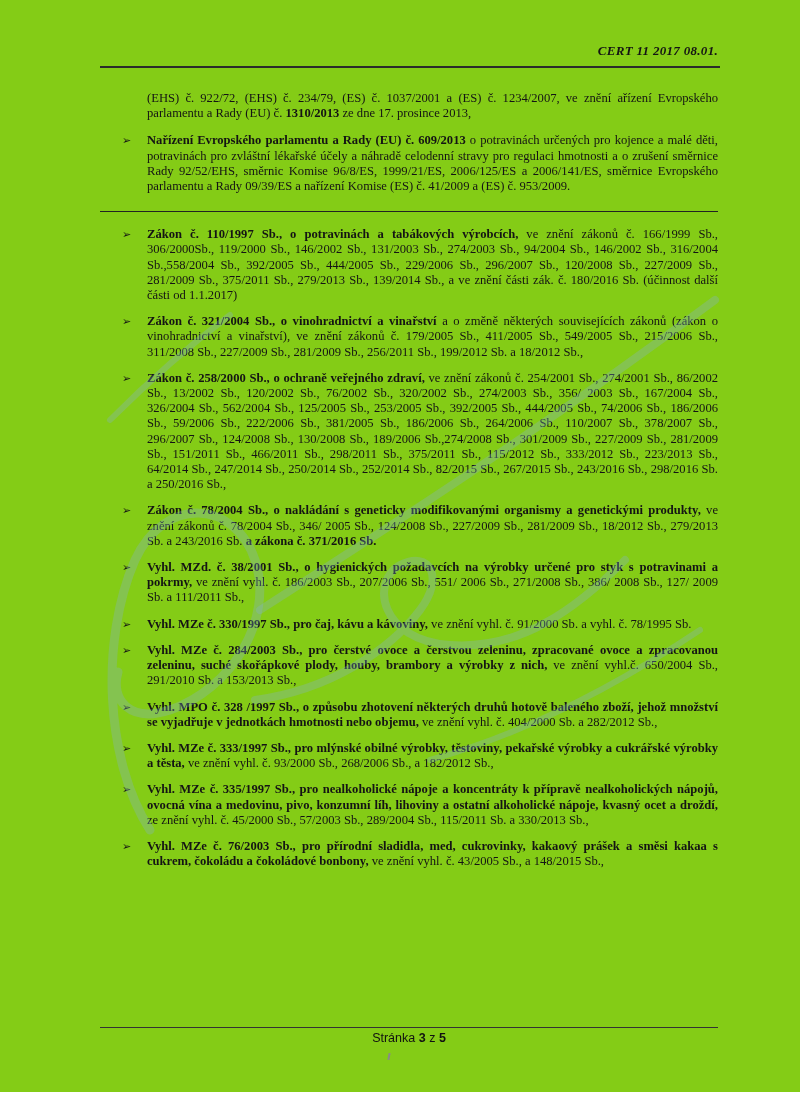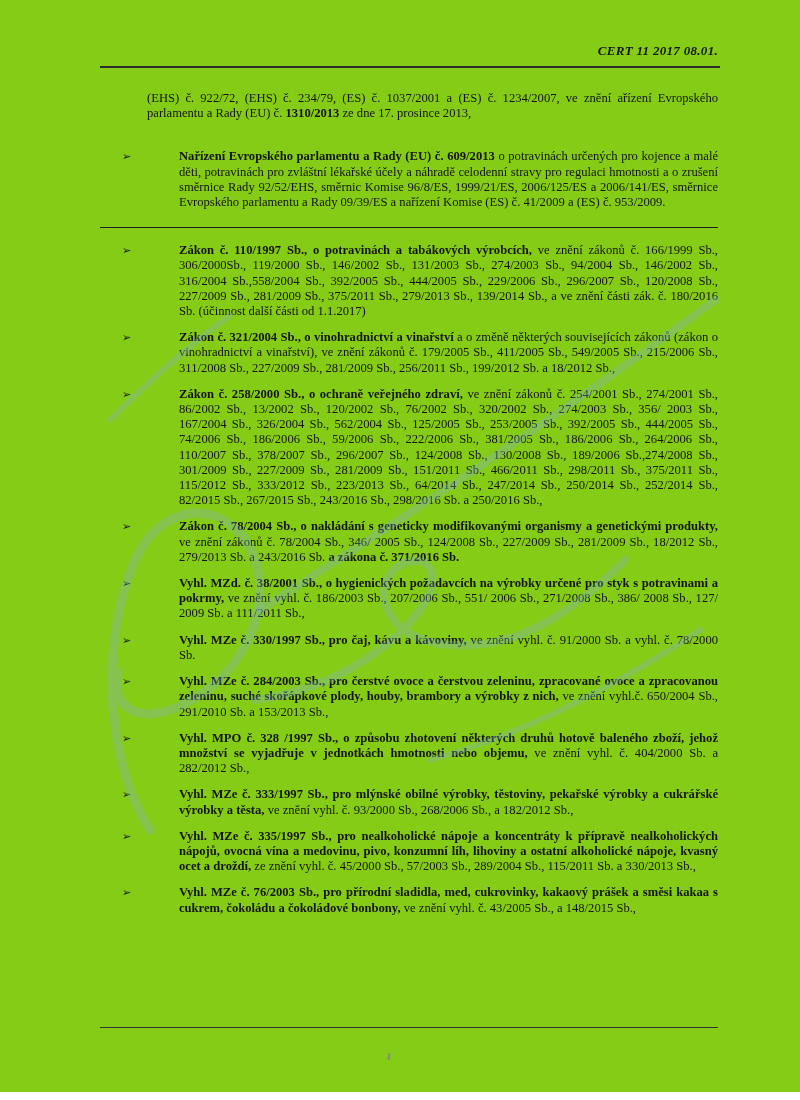--- a/index.html
+++ b/index.html
@@ -31,37 +31,36 @@
   }
   .content {
     position: absolute;
     top: 91px;
     left: 122px;
     width: 596px;
     font-size: 12.6px;
     line-height: 15.2px;
   }
   .intro {
-    margin: 0 0 28px 25px;
+    margin: 0 0 12px 25px;
     text-align: justify;
   }
   .list-item {
     display: flex;
     margin-bottom: 11px;
   }
   .bullet {
     flex: 0 0 25px;
     font-family: "DejaVu Sans", sans-serif;
     font-size: 11px;
     line-height: 15.2px;
   }
   .item-body {
     flex: 1;
     text-align: justify;
-    margin-left: 32px;
   }
   .b { font-weight: 700; }
   .section-divider {
     border-top: 1.5px solid #222;
     margin: 17px 0 15px -22px;
     width: calc(100% + 22px);
   }
   .footer-rule {
     position: absolute;
     top: 1027px;
@@ -143,21 +142,21 @@
         <div class="list-item">
           <span class="bullet">➢</span>
           <span class="item-body"><span class="b">Zákon č. 78/2004 Sb., o nakládání s geneticky modifikovanými organismy a genetickými produkty,</span><span> ve znění zákonů č. 78/2004 Sb., 346/ 2005 Sb., 124/2008 Sb., 227/2009 Sb., 281/2009 Sb., 18/2012 Sb., 279/2013 Sb. a 243/2016 Sb. </span><span class="b">a zákona č. 371/2016 Sb.</span></span>
         </div>
         <div class="list-item">
           <span class="bullet">➢</span>
           <span class="item-body"><span class="b">Vyhl. MZd. č. 38/2001 Sb., o hygienických požadavcích na výrobky určené pro styk s potravinami a pokrmy,</span><span> ve znění vyhl. č. 186/2003 Sb., 207/2006 Sb., 551/ 2006 Sb., 271/2008 Sb., 386/ 2008 Sb., 127/ 2009 Sb. a 111/2011 Sb.,</span></span>
         </div>
         <div class="list-item">
           <span class="bullet">➢</span>
-          <span class="item-body"><span class="b">Vyhl. MZe č. 330/1997 Sb., pro čaj, kávu a kávoviny,</span><span> ve znění vyhl. č. 91/2000 Sb. a vyhl. č. 78/2000 Sb.</span></span>
+          <span class="item-body"><span class="b">Vyhl. MZe č. 330/1997 Sb., pro čaj, kávu a kávoviny,</span><span> ve znění vyhl. č. 91/2000 Sb. a vyhl. č. 78/1995 Sb.</span></span>
         </div>
         <div class="list-item">
           <span class="bullet">➢</span>
           <span class="item-body"><span class="b">Vyhl. MZe č. 284/2003 Sb., pro čerstvé ovoce a čerstvou zeleninu, zpracované ovoce a zpracovanou zeleninu, suché skořápkové plody, houby, brambory a výrobky z nich,</span><span> ve znění vyhl.č. 650/2004 Sb., 291/2010 Sb. a 153/2013 Sb.,</span></span>
         </div>
         <div class="list-item">
           <span class="bullet">➢</span>
           <span class="item-body"><span class="b">Vyhl. MPO č. 328 /1997 Sb., o způsobu zhotovení některých druhů hotově baleného zboží, jehož množství se vyjadřuje v jednotkách hmotnosti nebo objemu,</span><span> ve znění vyhl. č. 404/2000 Sb. a 282/2012 Sb.,</span></span>
         </div>
         <div class="list-item">
@@ -170,15 +169,16 @@
         </div>
         <div class="list-item">
           <span class="bullet">➢</span>
           <span class="item-body"><span class="b">Vyhl. MZe č. 76/2003 Sb., pro přírodní sladidla, med, cukrovinky, kakaový prášek a směsi kakaa s cukrem, čokoládu a čokoládové bonbony,</span><span> ve znění vyhl. č. 43/2005 Sb., a 148/2015 Sb.,</span></span>
         </div>
       </div>
 
   </div>
 
   <div class="footer-rule"></div>
+  <div class="footer-text"><span>Stránka</span> <span class="b">3</span> <span>z</span> <span class="b">5</span></div>
   <div class="artifact"></div>
 
 </div>
 
 </body></html>

